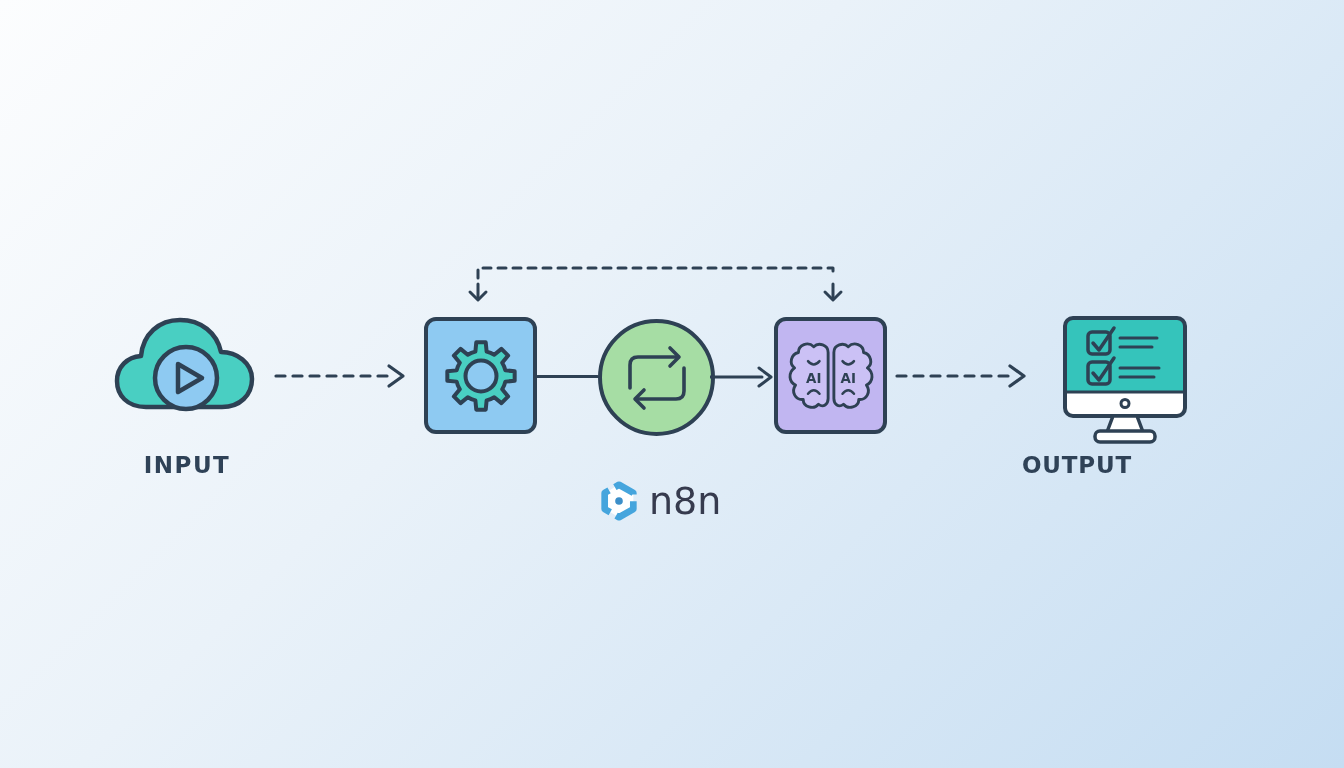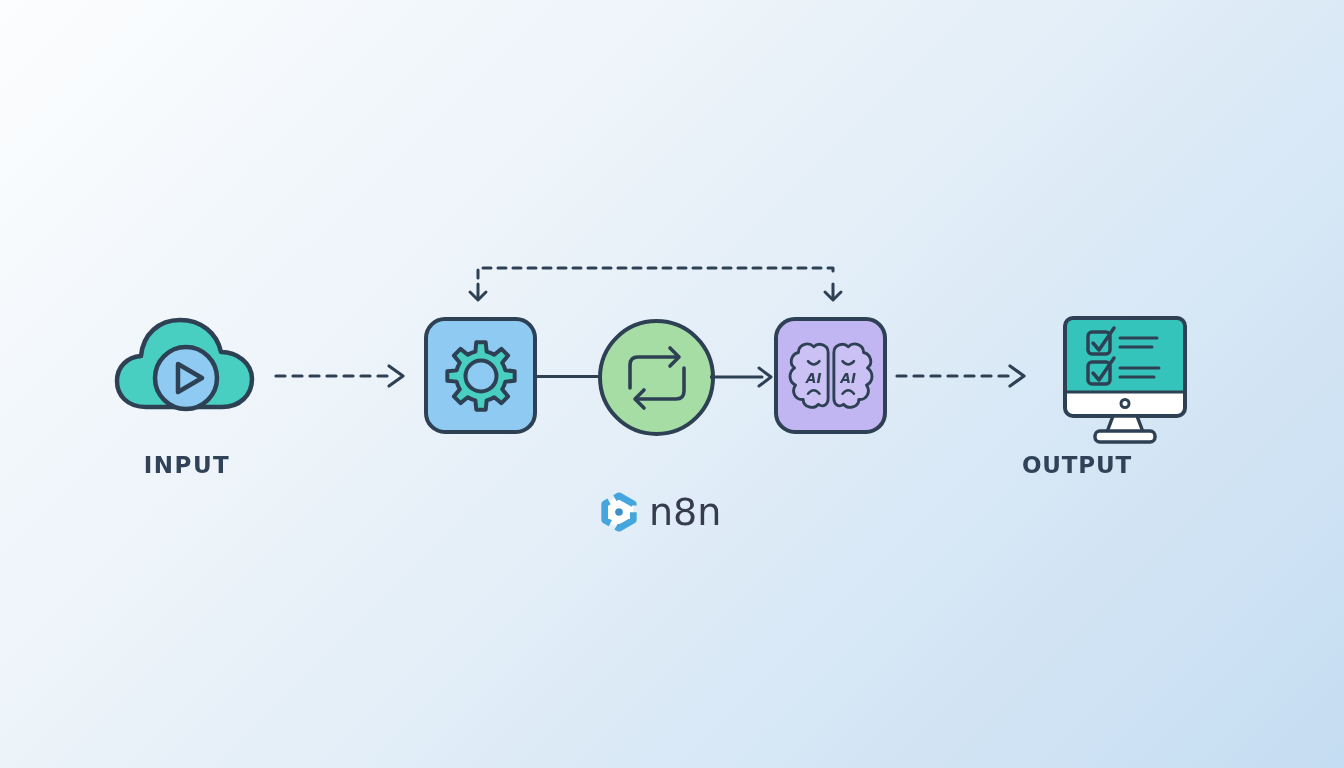--- a/index.html
+++ b/index.html
@@ -13,22 +13,22 @@
   .abs{position:absolute;}
   .node-label{
     width:150px;text-align:center;
     font-size:23px;font-weight:700;letter-spacing:1.5px;
     color:#2f4257;
     font-family:"DejaVu Sans","Liberation Sans",sans-serif;
   }
   .box-node{
     box-sizing:border-box;
     width:113px;height:117px;
-    border:4px solid #2e4154;border-radius:21px;
-    display:flex;align-items:center;justify-content:center;font-style:italic;
+    border:4px solid #2e4154;border-radius:12px;
+    display:flex;align-items:center;justify-content:center;
   }
   .box-blue{background:#8ecaf2;}
   .box-purple{background:#c1b6f1;}
   .circle-node{
     box-sizing:border-box;
     width:117px;height:117px;
     border:4px solid #2e4154;border-radius:50%;
     background:#a6dda4;
     display:flex;align-items:center;justify-content:center;
   }
@@ -135,21 +135,21 @@
     <line x1="58" y1="35" x2="90" y2="35" stroke="#2e4154" stroke-width="3" stroke-linecap="round"></line>
     <rect x="26" y="50" width="22" height="22" rx="4" fill="none" stroke="#2e4154" stroke-width="3.5"></rect>
     <path d="M31,61 L37,68 L52,46" fill="none" stroke="#2e4154" stroke-width="3.5" stroke-linecap="round" stroke-linejoin="round"></path>
     <line x1="58" y1="56" x2="97" y2="56" stroke="#2e4154" stroke-width="3" stroke-linecap="round"></line>
     <line x1="58" y1="65" x2="92" y2="65" stroke="#2e4154" stroke-width="3" stroke-linecap="round"></line>
     <path d="M51,104 L75,104 L81,120 L45,120 Z" fill="#ffffff" stroke="#2e4154" stroke-width="3.5" stroke-linejoin="round"></path>
     <rect x="33" y="119" width="60" height="11" rx="5" fill="#ffffff" stroke="#2e4154" stroke-width="3.5"></rect>
   </svg>
   <div class="abs node-label" style="left:1002px;top:452px;letter-spacing:0.8px;">OUTPUT</div>
 
-  <div class="abs logo" style="left:598px;top:491px;">
+  <div class="abs logo" style="left:598px;top:480px;">
     <svg width="42" height="42" viewBox="0 0 44 44">
       <polygon points="22,5 37,13.5 37,30.5 22,39 7,30.5 7,13.5" fill="#ffffff" stroke="#45a5dd" stroke-width="7" stroke-linejoin="round" stroke-dasharray="29 7" stroke-dashoffset="10"></polygon>
       <circle cx="22" cy="22" r="9" fill="#ffffff"></circle>
       <circle cx="22" cy="22" r="4" fill="#3c8fc9"></circle>
     </svg>
     <div class="logo-text">n8n</div>
   </div>
 
 </div>
 

